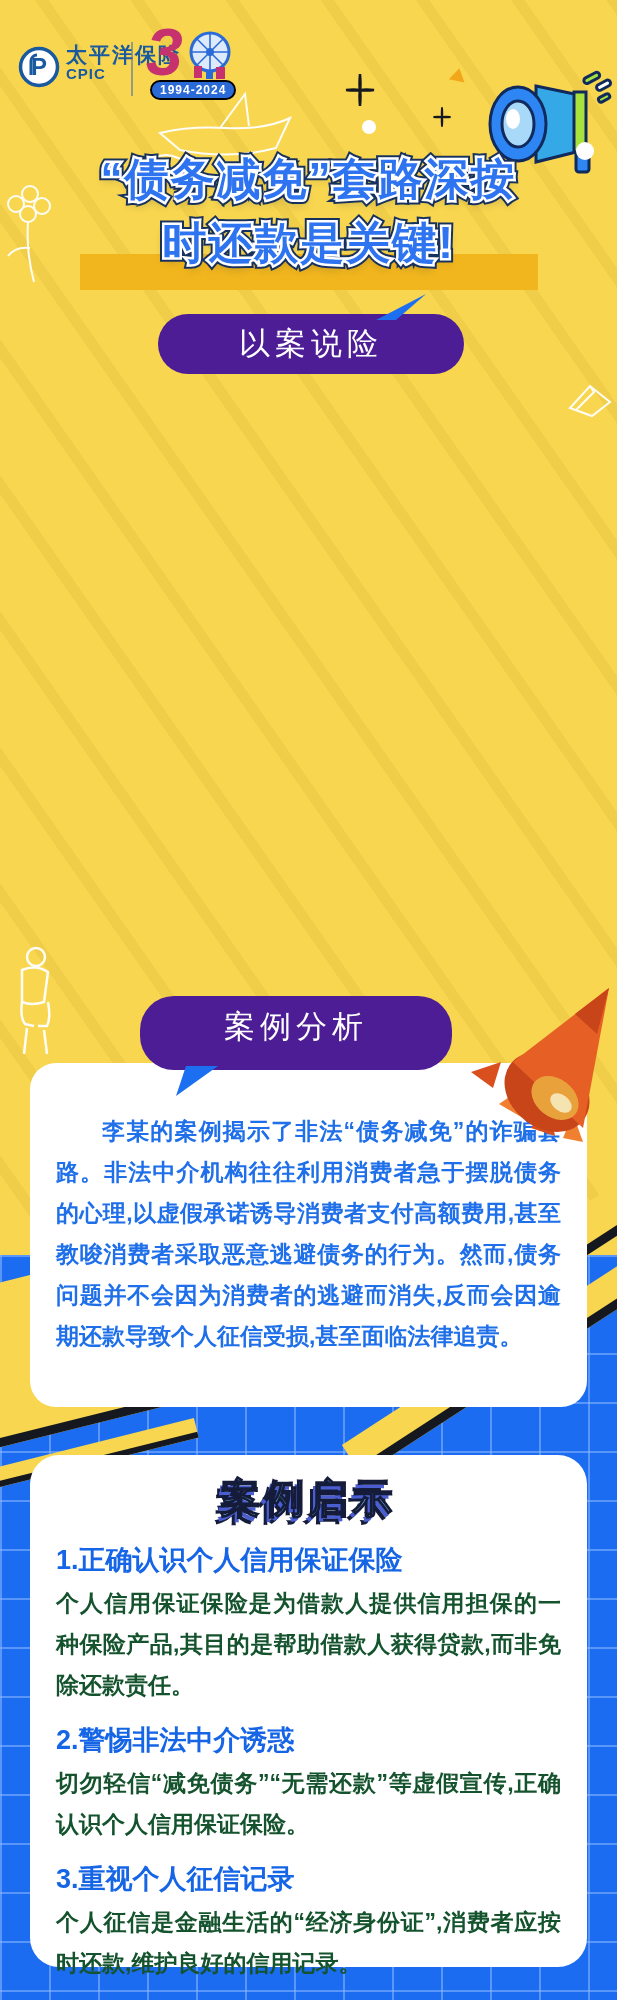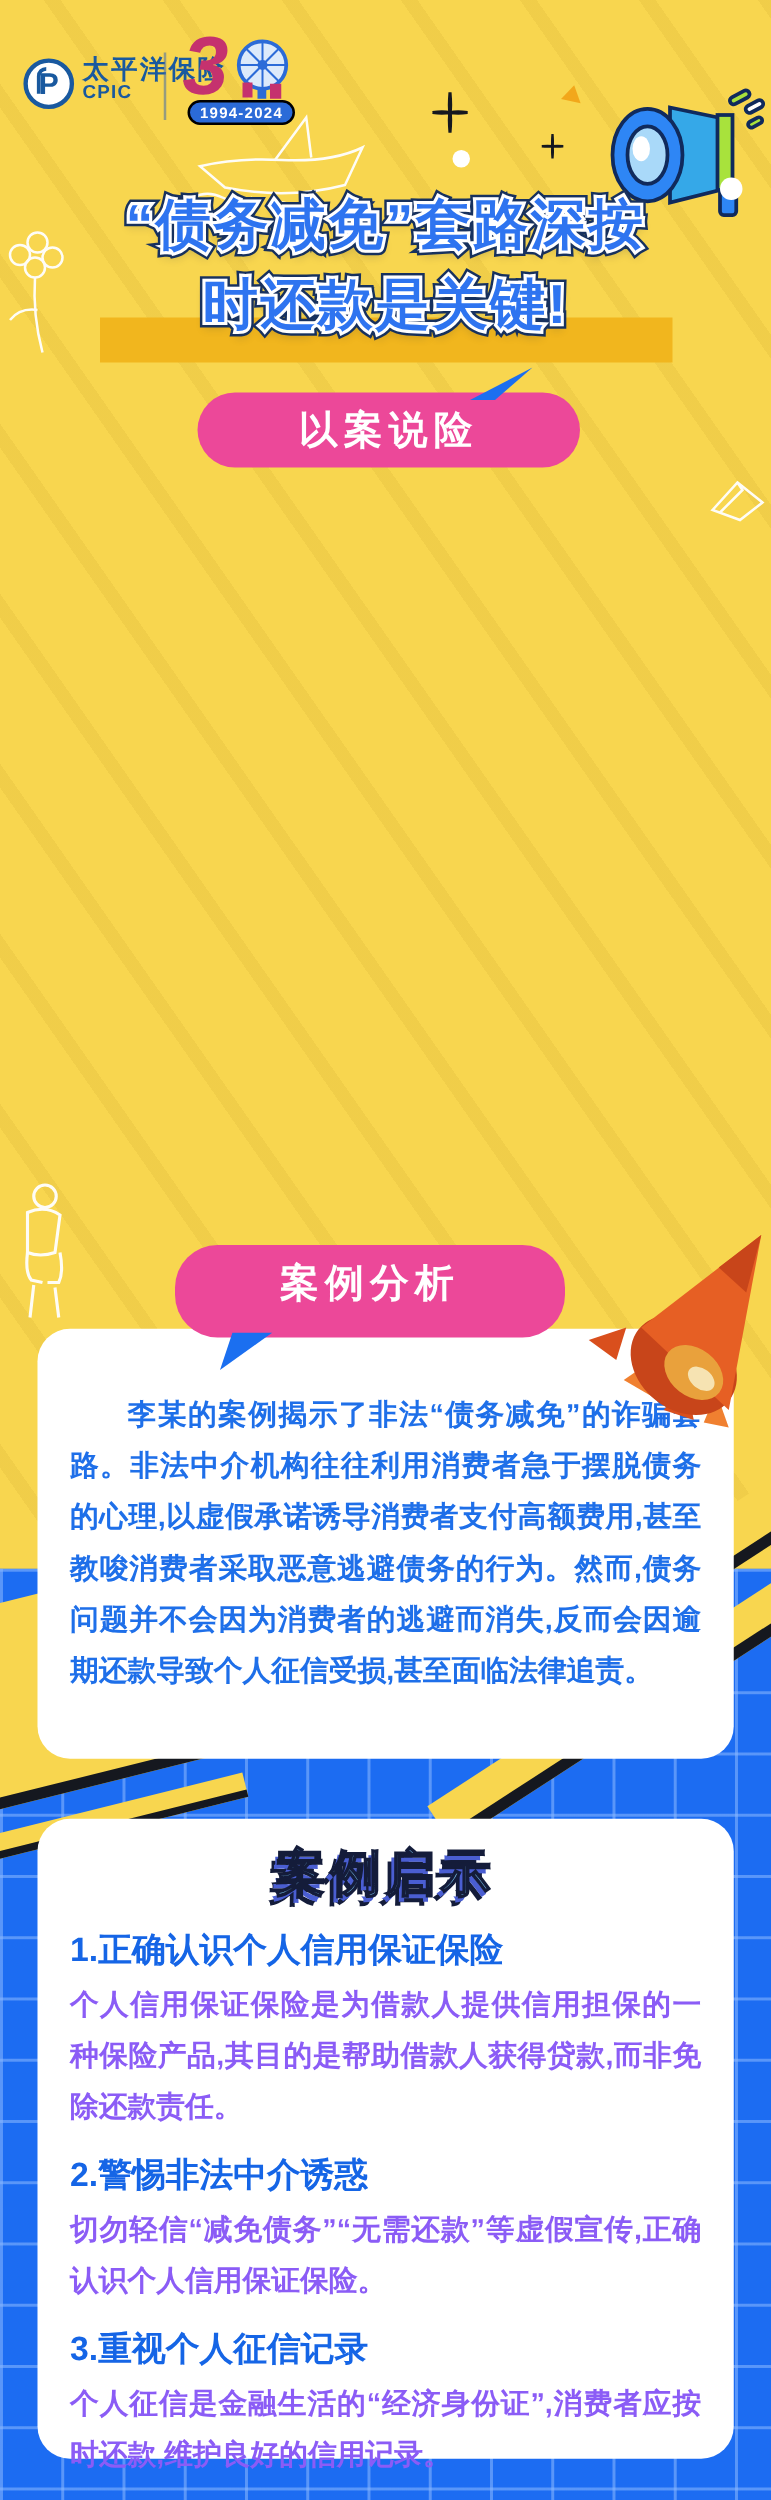--- a/index.html
+++ b/index.html
@@ -48,44 +48,44 @@
   
   .title-zone { position:absolute; left:0; top:150px; width:617px; text-align:center; z-index:2; }
   .gold-bar { position:absolute; left:80px; top:104px; width:458px; height:36px; background:#F1B61E; z-index:0; }
   .title-row { position:relative; z-index:1; height:64px; }
   .t-stack { position:relative; display:inline-block; font-size:44px; font-weight:bold; letter-spacing:2px; white-space:nowrap; }
   .t-back  { position:absolute; left:0; top:0; color:#17315E; -webkit-text-stroke:9px #17315E; text-shadow:0 5px 8px rgba(20,30,60,.25); }
   .t-mid   { position:absolute; left:0; top:0; color:#fff; -webkit-text-stroke:5px #fff; }
   .t-front { position:relative; color:#2E74F0; }
   
   .banner {
-    position:absolute; background:#ec4899; border-radius:34px; color:#fff;
-    font-weight:bold; text-align:center; z-index:3;
+    position:absolute; background:#4c1d95; border-radius:34px; color:#fff;
+    font-weight:normal; text-align:center; z-index:3;
   }
   .banner-1 { left:158px; top:314px; width:306px; height:60px; line-height:60px; font-size:31px; letter-spacing:5px; }
   .banner-2 { left:140px; top:996px;  width:312px; height:74px; line-height:62px; font-size:31px; letter-spacing:5px; }
   .tail-up   { position:absolute; top:-22px; right:38px; }
   .tail-down { position:absolute; bottom:-26px; left:36px; }
   
   .card { position:absolute; left:30px; width:557px; background:#fff; border-radius:26px; z-index:2; }
   .card-intro    { top:403px;  height:558px; }
   .card-analysis { top:1063px; height:344px; }
-  .card-lessons  { top:1455px; height:512px; }
+  .card-lessons  { top:1455px; height:512px;border-radius:29px; }
   .h3d {
     margin:16px 0 0; text-align:center; font-size:40px; font-weight:bold; letter-spacing:4px;
     color:#7ECAF5; -webkit-text-stroke:1.5px #141C3A;
     text-shadow:-3px 4px 0 #4A5ED2, -6px 7px 0 #141C3A;
   }
   .body-text {
     margin:12px 26px 0; font-size:23px; font-weight:bold; color:#1E6FE9;
     line-height:41px; text-align:justify; text-indent:2em;
   }
   .card-analysis .body-text { margin-top:48px; }
   .lesson-title { margin:16px 26px 0; font-size:27px; font-weight:bold; color:#1565E6; }
-  .lesson-body  { margin:5px 26px 0; font-size:23px; font-weight:bold; color:#8b5cf6; line-height:41px; text-align:justify; }
+  .lesson-body  { margin:5px 26px 0; font-size:23px; font-weight:bold; color:#14532d; line-height:41px; text-align:justify; }
   
   .mega-blue   { position:absolute; left:478px; top:70px; z-index:2; }
   .mega-orange { position:absolute; right:-6px; top:976px; z-index:4; }
   .doodle { position:absolute; z-index:1; opacity:.95; }
 </style>
 </head>
 <body>
 
 <div class="poster">
 

